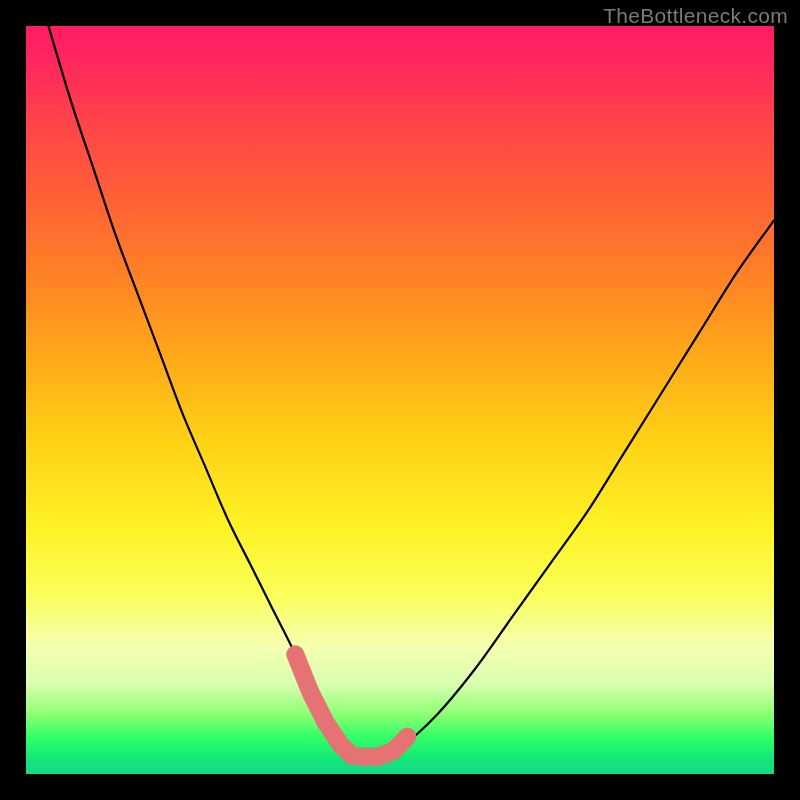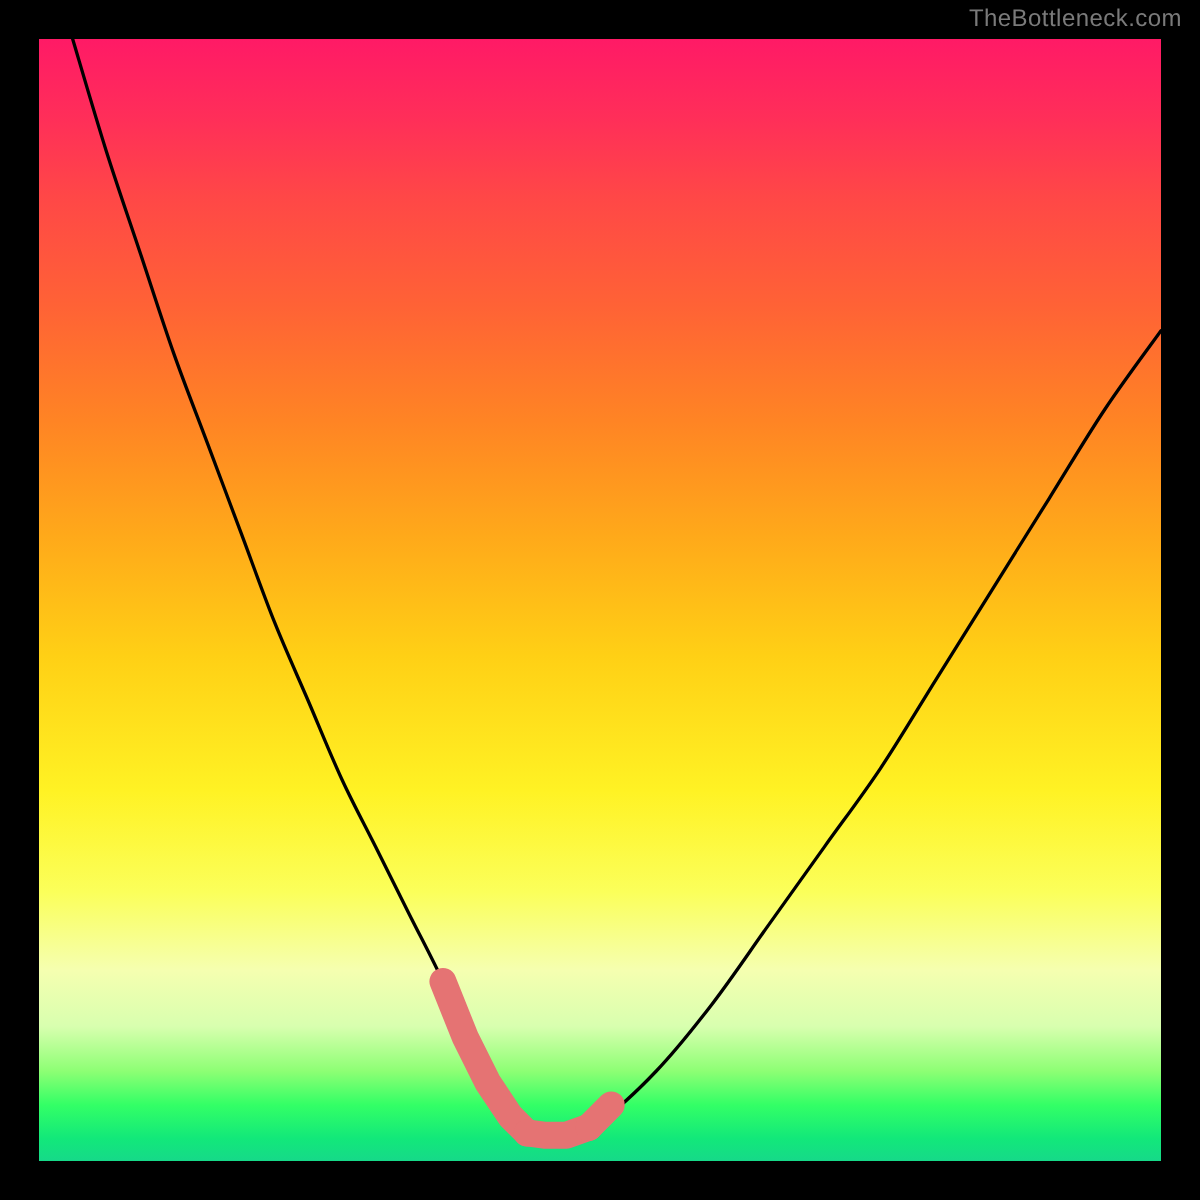--- a/index.html
+++ b/index.html
@@ -48,21 +48,21 @@
       #33ff66 95%,
       #12e87a 98%,
       #16d989 100%
     );
   }
   .watermark {
     position: absolute;
     top: 4px;
     right: 12px;
     color: #7a7a7a;
-    font-size: 16px;
+    font-size: 21px;
     letter-spacing: 0.3px;
     font-weight: 500;
     user-select: none;
   }
   svg.curve {
     position: absolute;
     inset: 0;
   }
 </style>
 </head>

